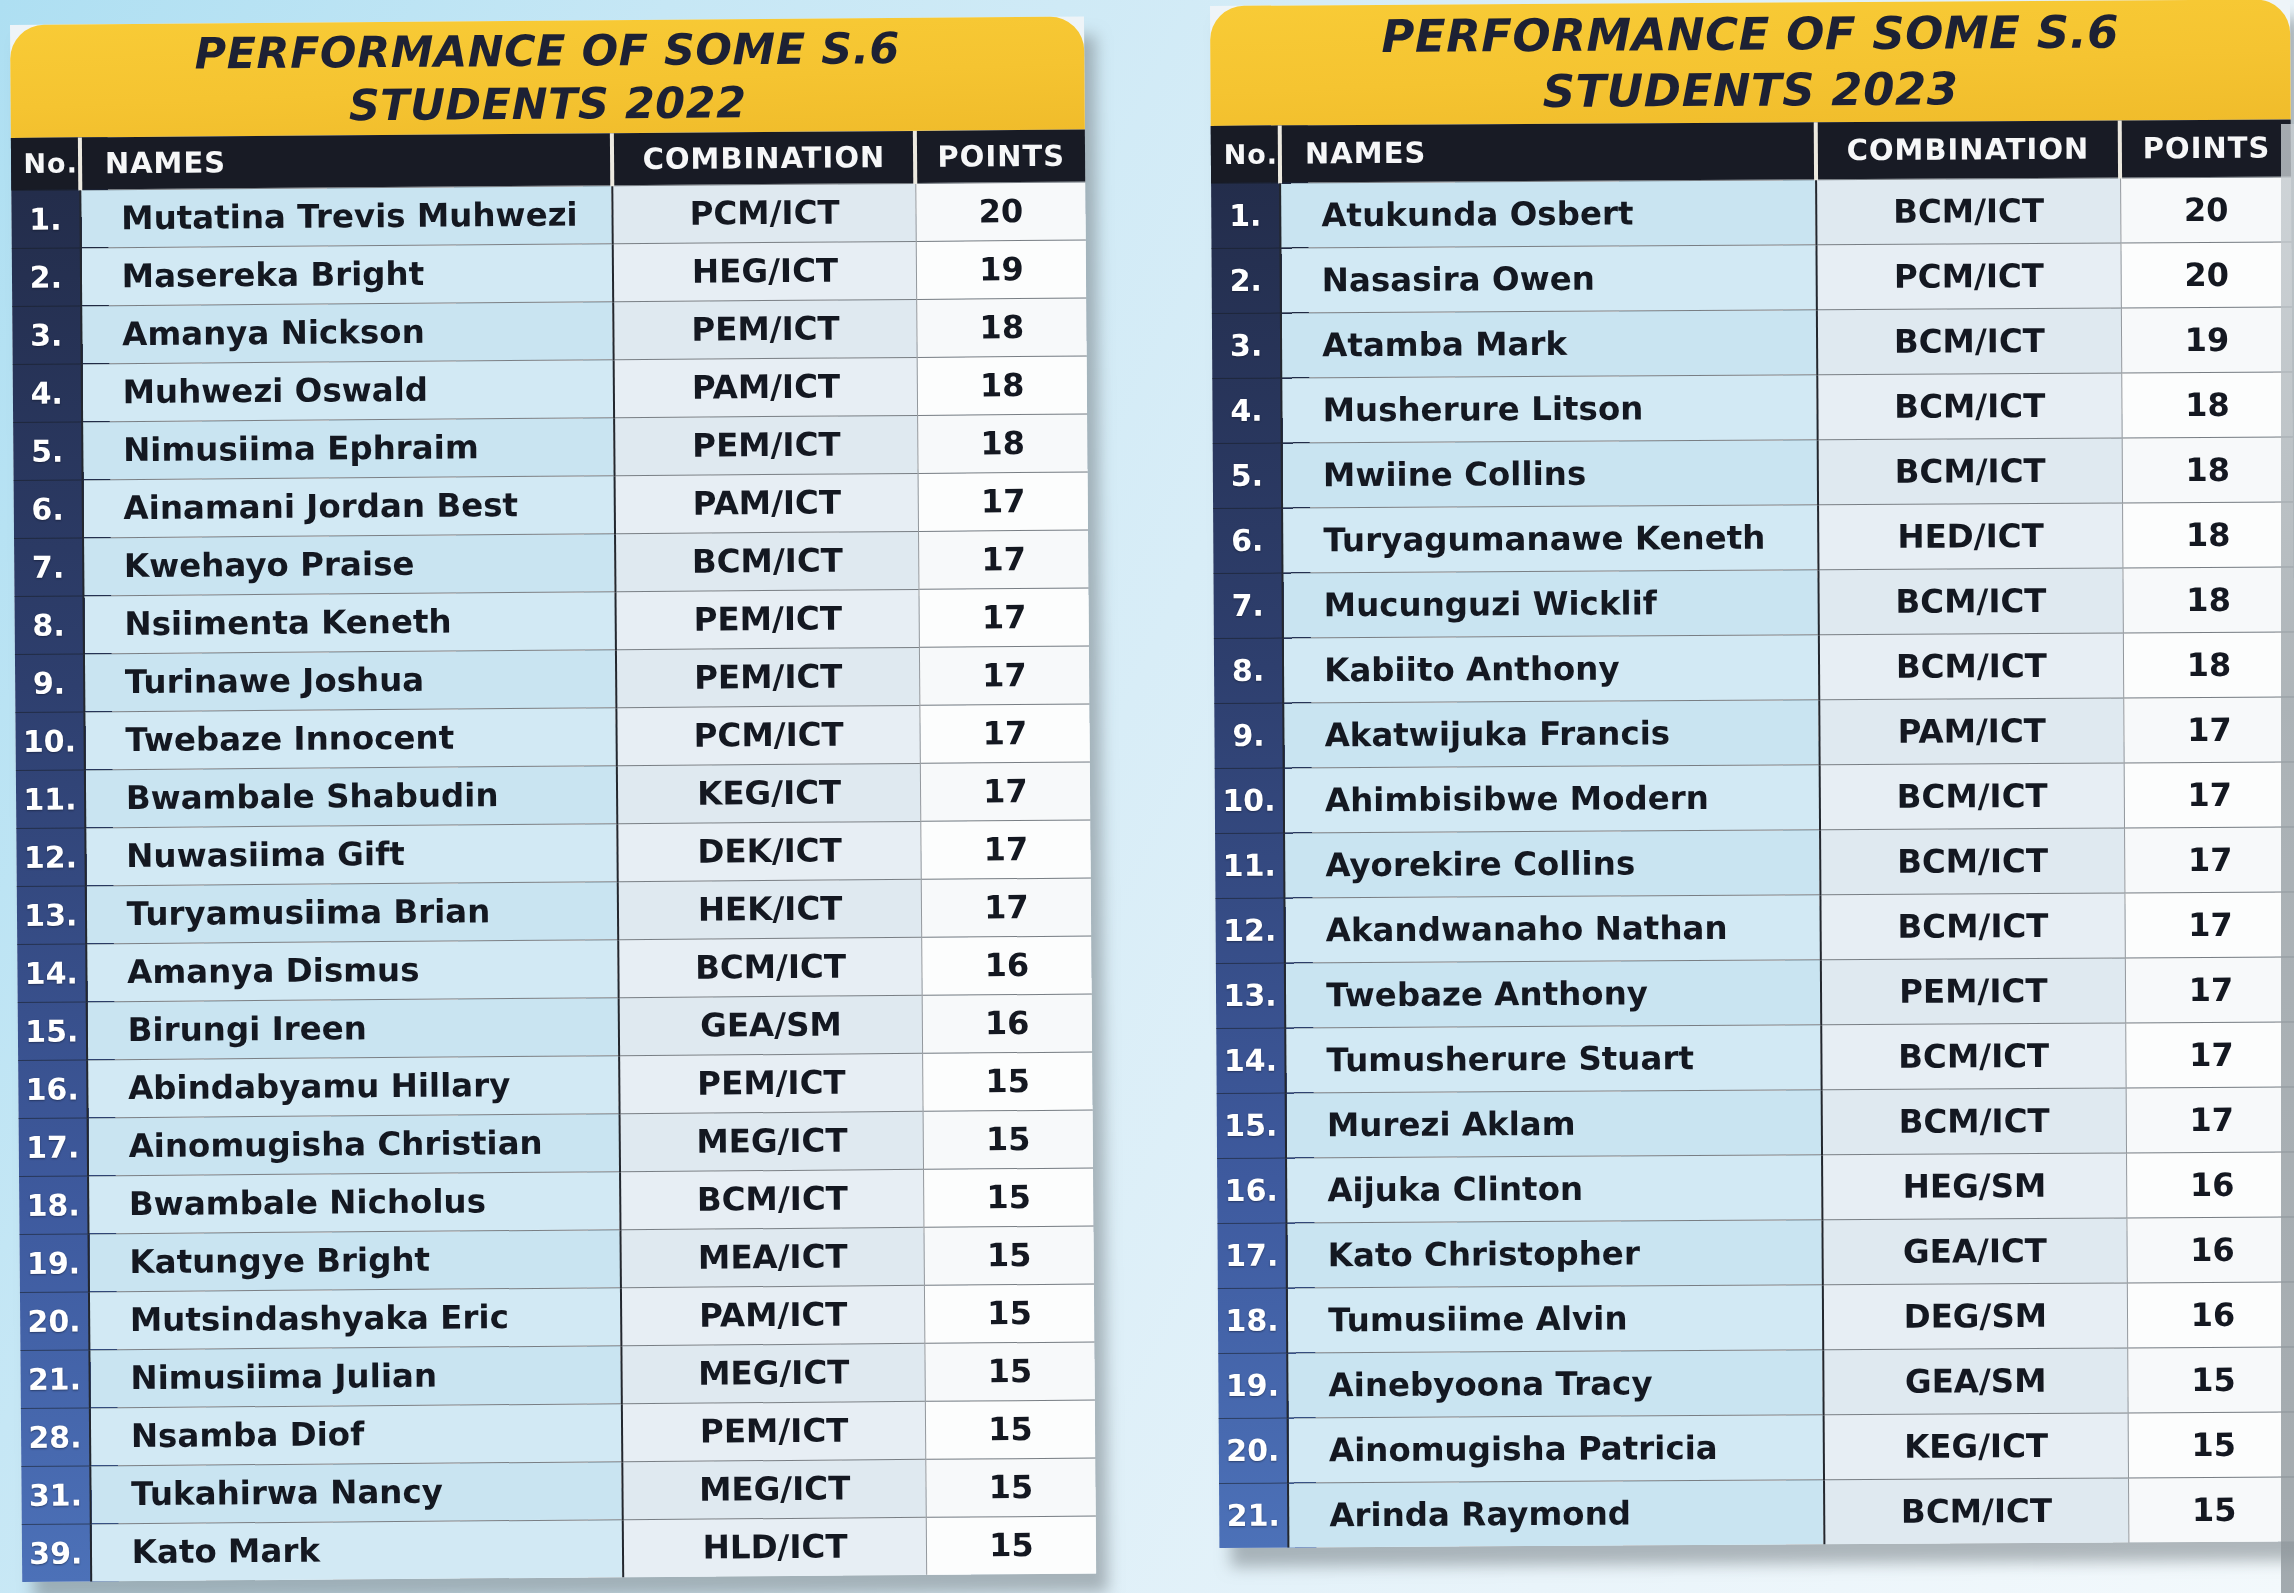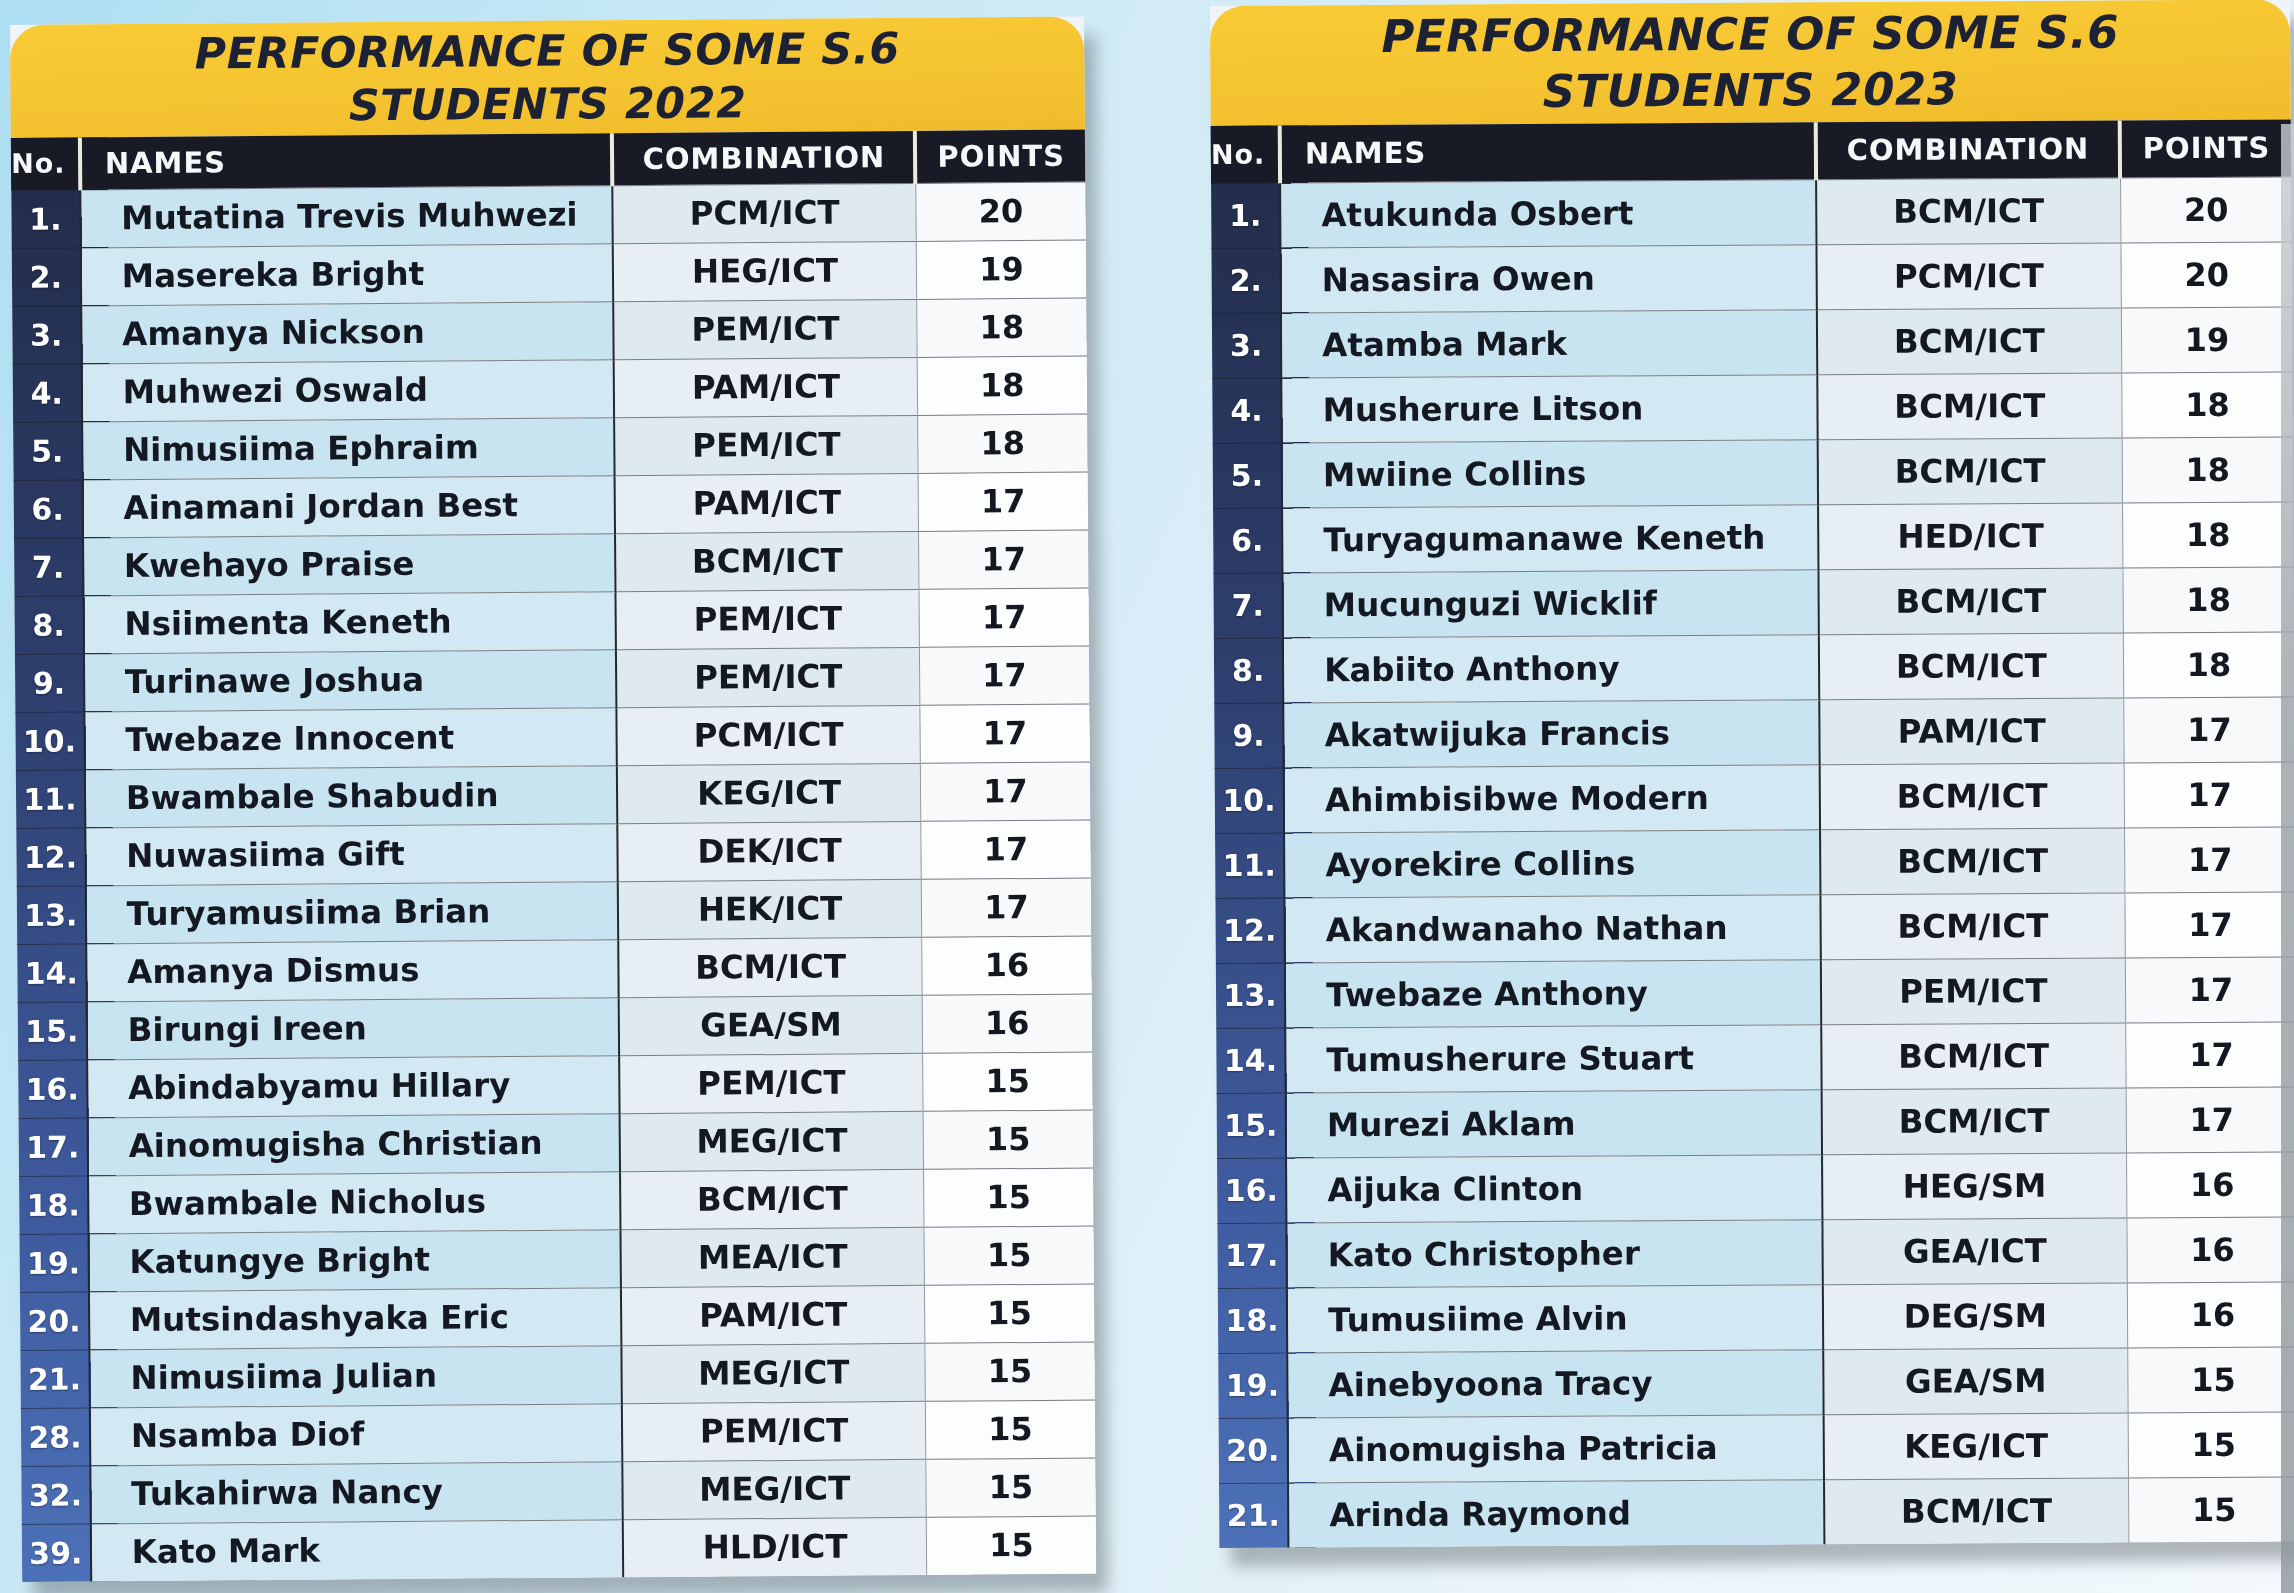--- a/index.html
+++ b/index.html
@@ -57,21 +57,21 @@
     color: #f6f7f8;
     font-weight: bold;
     font-size: 29px;
     letter-spacing: 1px;
     text-align: left;
     padding: 0;
   }
   .panel-2022 thead tr { height: 52px; }
   .panel-2023 thead tr { height: 57px; }
   thead th + th { border-left: 4.8px solid #ece9df; }
-  thead th.h-no { text-align: left; font-size: 27px; }
+  thead th.h-no { text-align: right; font-size: 27px; }
   thead th.h-name { padding-left: 23px; }
   thead th.h-comb { text-align: center; }
   thead th.h-pts { text-align: center; }
 
   tbody td {
     border-top: 1.9px solid rgba(24, 29, 37, 0.55);
     font-size: 32.5px;
     color: #141821;
     padding: 0;
     overflow: hidden;
@@ -263,21 +263,21 @@
     <td class="c-comb">MEG/ICT</td>
     <td class="c-pts">15</td>
   </tr>
           <tr>
     <td class="c-no">28.</td>
     <td class="c-name">Nsamba Diof</td>
     <td class="c-comb">PEM/ICT</td>
     <td class="c-pts">15</td>
   </tr>
           <tr>
-    <td class="c-no">32.</td>
+    <td class="c-no">31.</td>
     <td class="c-name">Tukahirwa Nancy</td>
     <td class="c-comb">MEG/ICT</td>
     <td class="c-pts">15</td>
   </tr>
           <tr>
     <td class="c-no">39.</td>
     <td class="c-name">Kato Mark</td>
     <td class="c-comb">HLD/ICT</td>
     <td class="c-pts">15</td>
   </tr>

